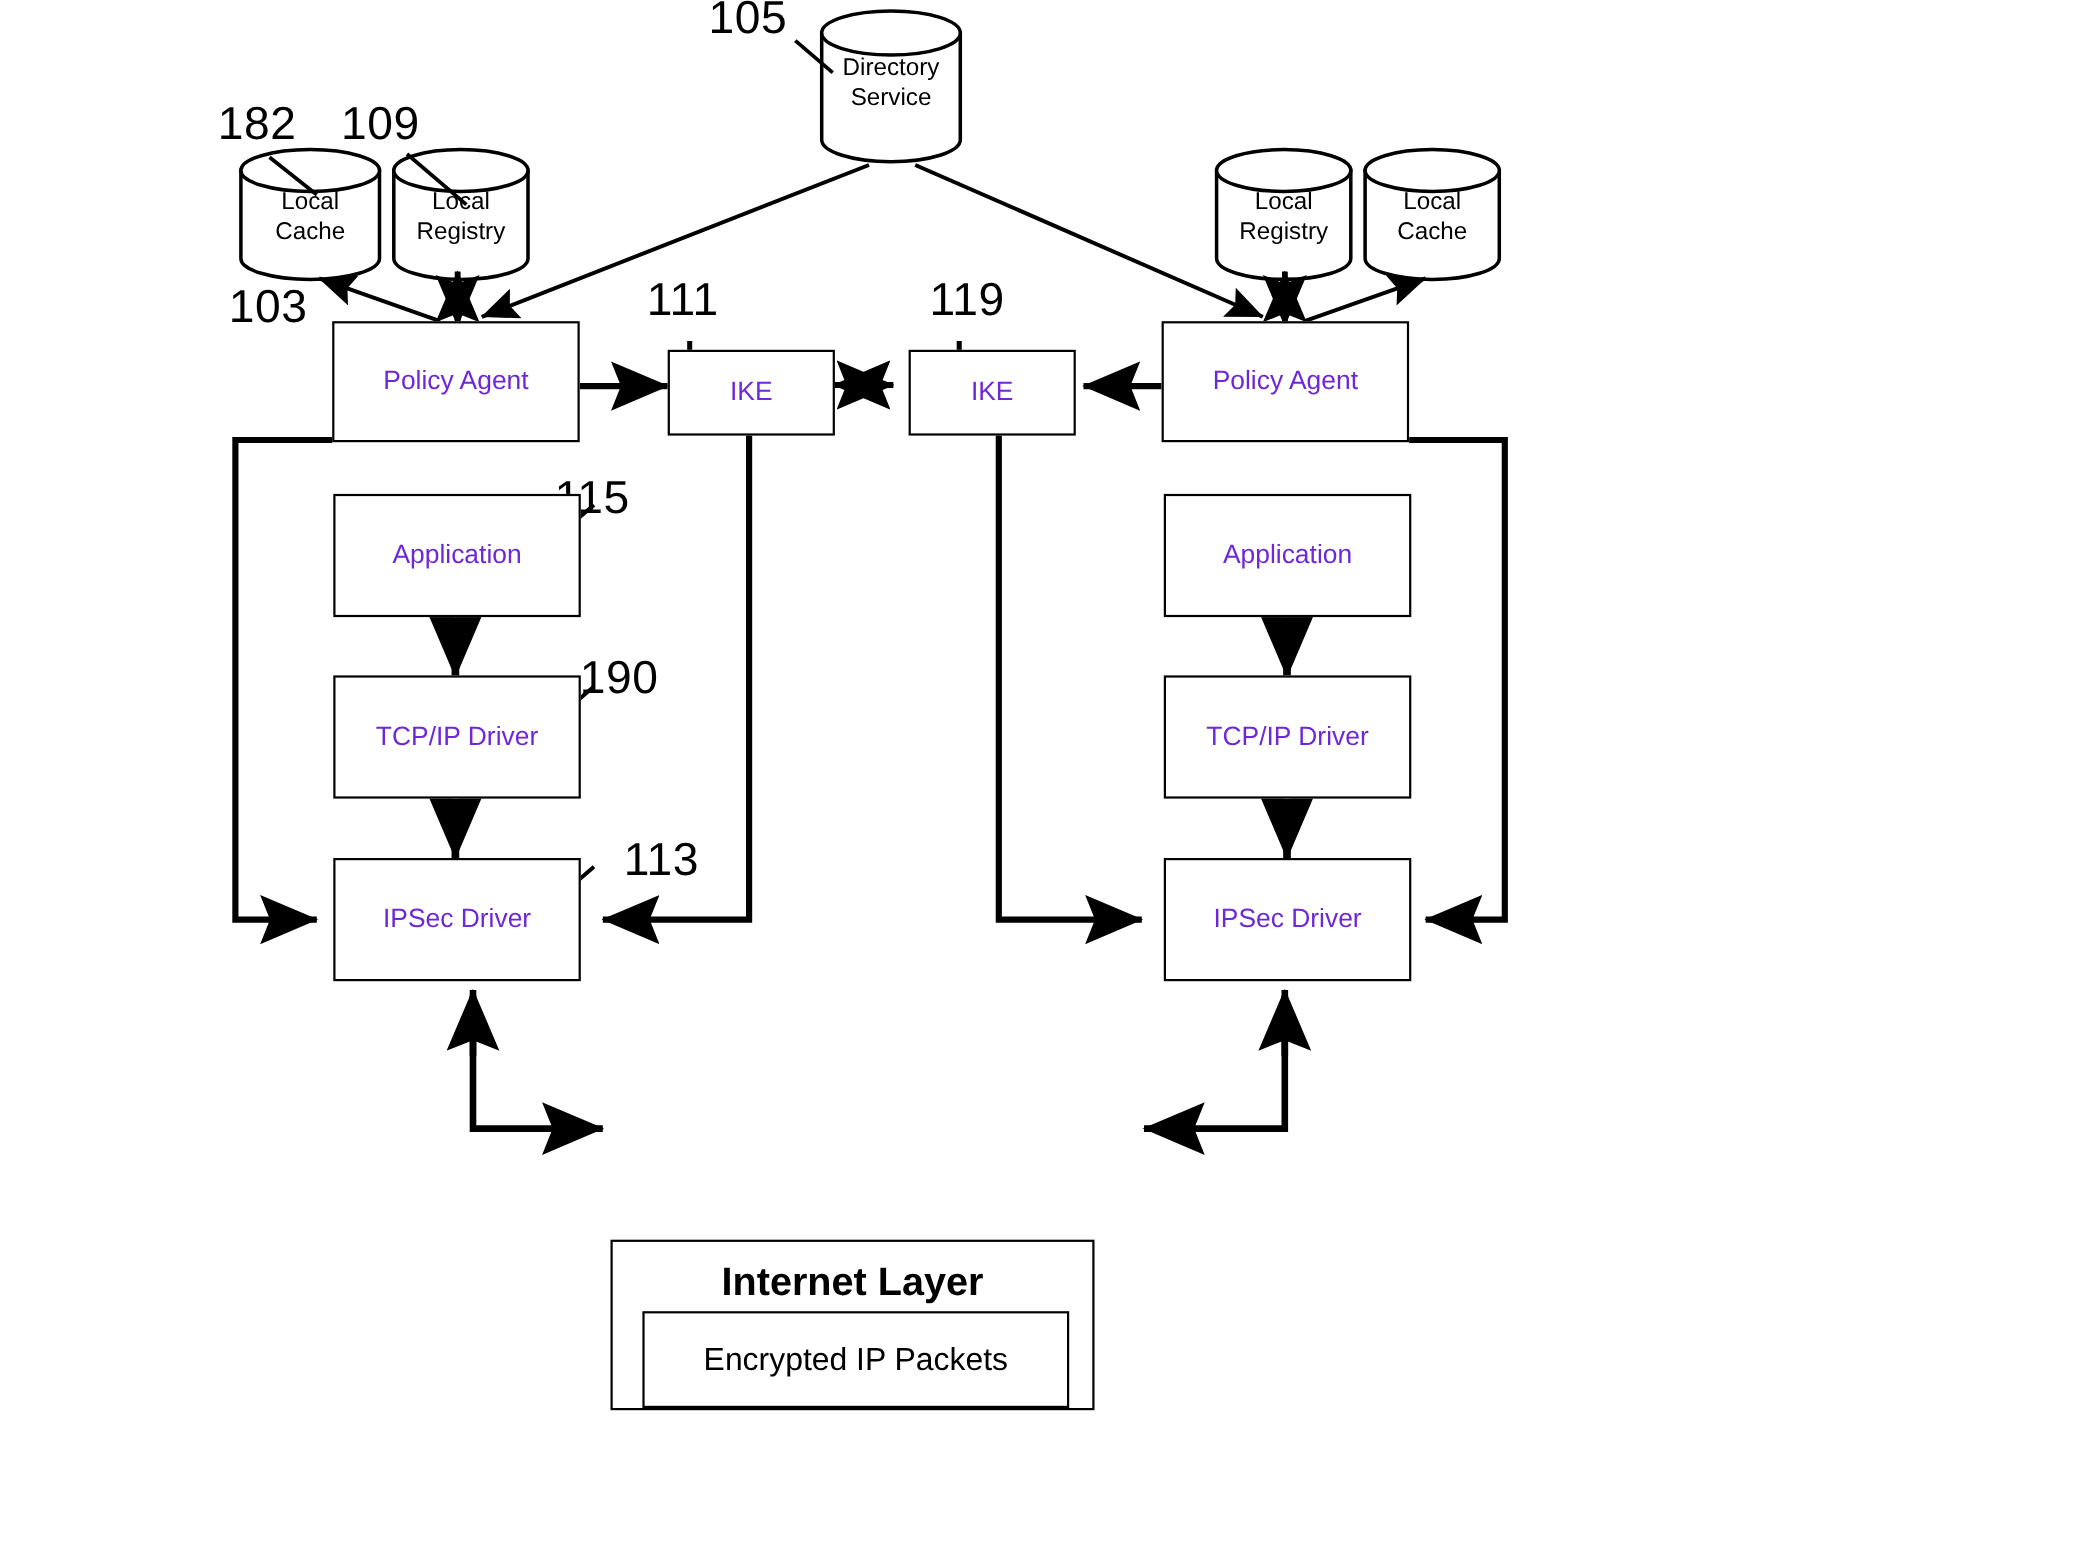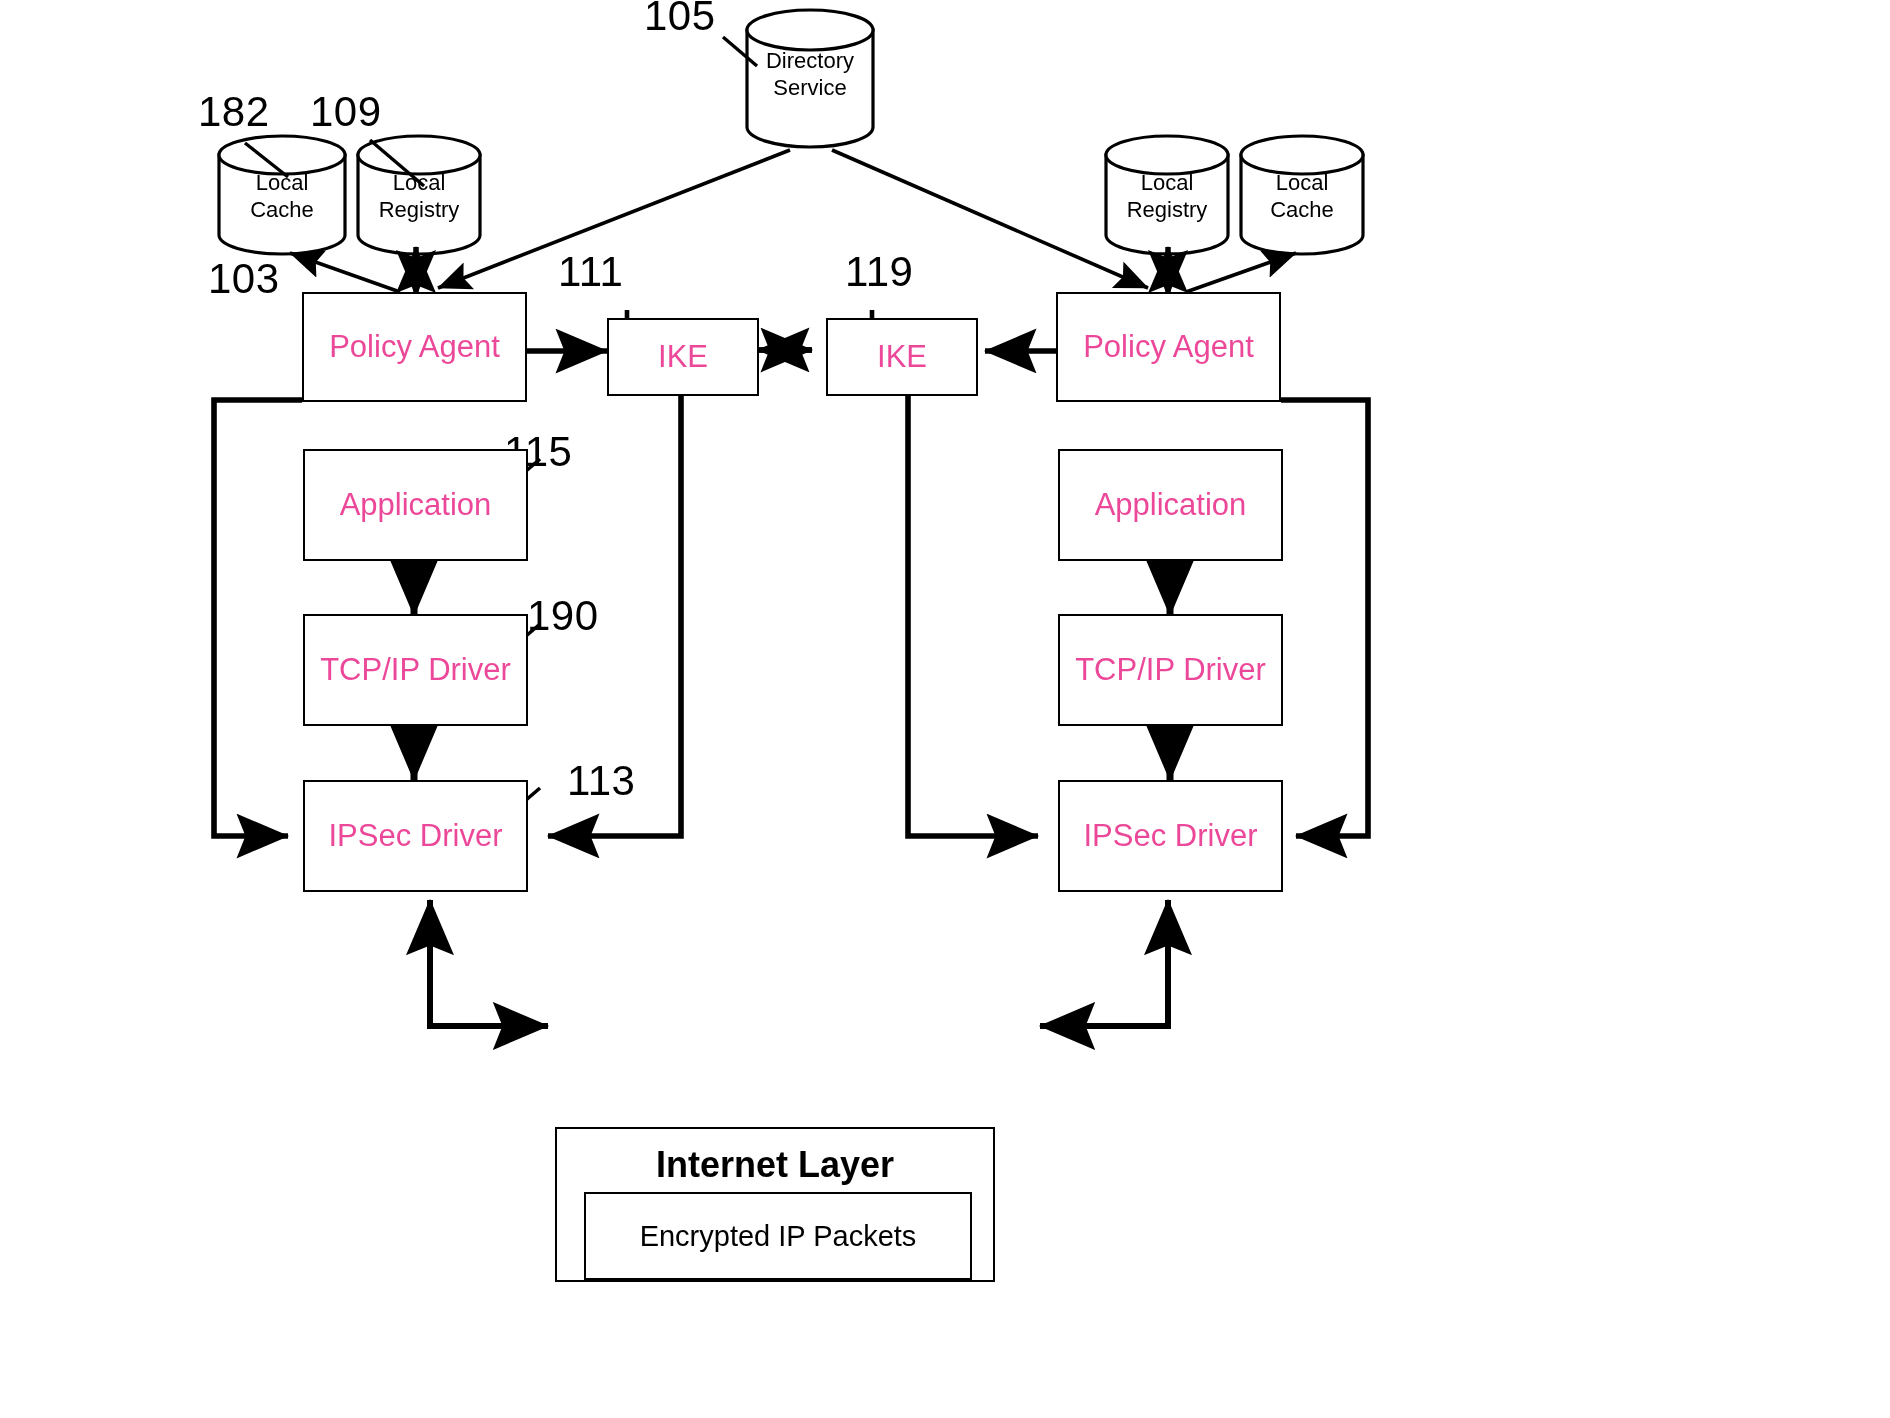--- a/index.html
+++ b/index.html
@@ -26,23 +26,23 @@
     height: 1418px;
   }
   .box {
     position: absolute;
     border: 2.5px solid #000;
     background: #ffffff;
     box-sizing: border-box;
     display: flex;
     align-items: center;
     justify-content: center;
-    font-size: 31px;
-    font-family: "Liberation Sans", sans-serif;
-    color: #ec4899;
+    font-size: 24px;
+    font-family: "Liberation Sans", sans-serif;
+    color: #6d28d9;
     text-align: center;
     line-height: 1.15;
   }
   .ref-label {
     position: absolute;
     font-size: 42px;
     font-family: "Liberation Sans", sans-serif;
     color: #000;
     white-space: nowrap;
     letter-spacing: 0.5px;
@@ -208,21 +208,21 @@
 
   <div class="cyl-label" style="left:1241px; top:170px; width:122px;">
     <span>Local</span><br>
     <span>Cache</span>
   </div>
 
   <div class="ref-label" style="left:644px; top:-8px;">105</div>
   <div class="ref-label" style="left:198px; top:88px;">182</div>
   <div class="ref-label" style="left:310px; top:88px;">109</div>
   <div class="ref-label" style="left:208px; top:255px;">103</div>
-  <div class="ref-label" style="left:558px; top:248px;">111</div>
+  <div class="ref-label" style="left:588px; top:248px;">111</div>
   <div class="ref-label" style="left:845px; top:248px;">119</div>
   <div class="ref-label" style="left:504px; top:428px;text-align:right;">115</div>
   <div class="ref-label" style="left:527px; top:592px;">190</div>
   <div class="ref-label" style="left:527px; top:757px;margin-left:40px;">113</div>
 
   <div class="box" style="left:302px; top:292px; width:225px; height:110px;">Policy Agent</div>
 
   <div class="box" style="left:607px; top:318px; width:152px; height:78px;">IKE</div>
 
   <div class="box" style="left:303px; top:449px; width:225px; height:112px;">Application</div>

